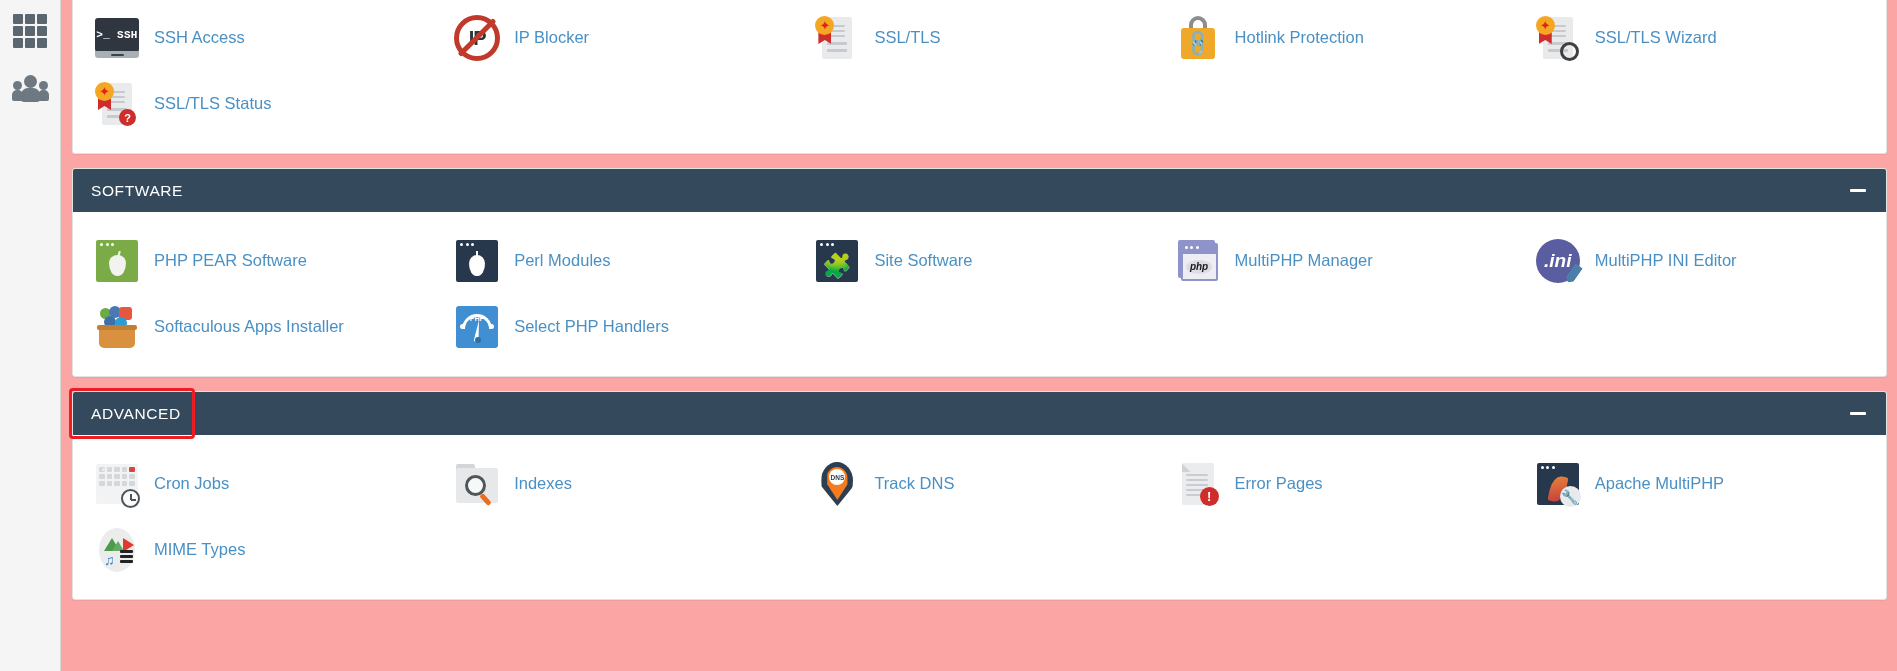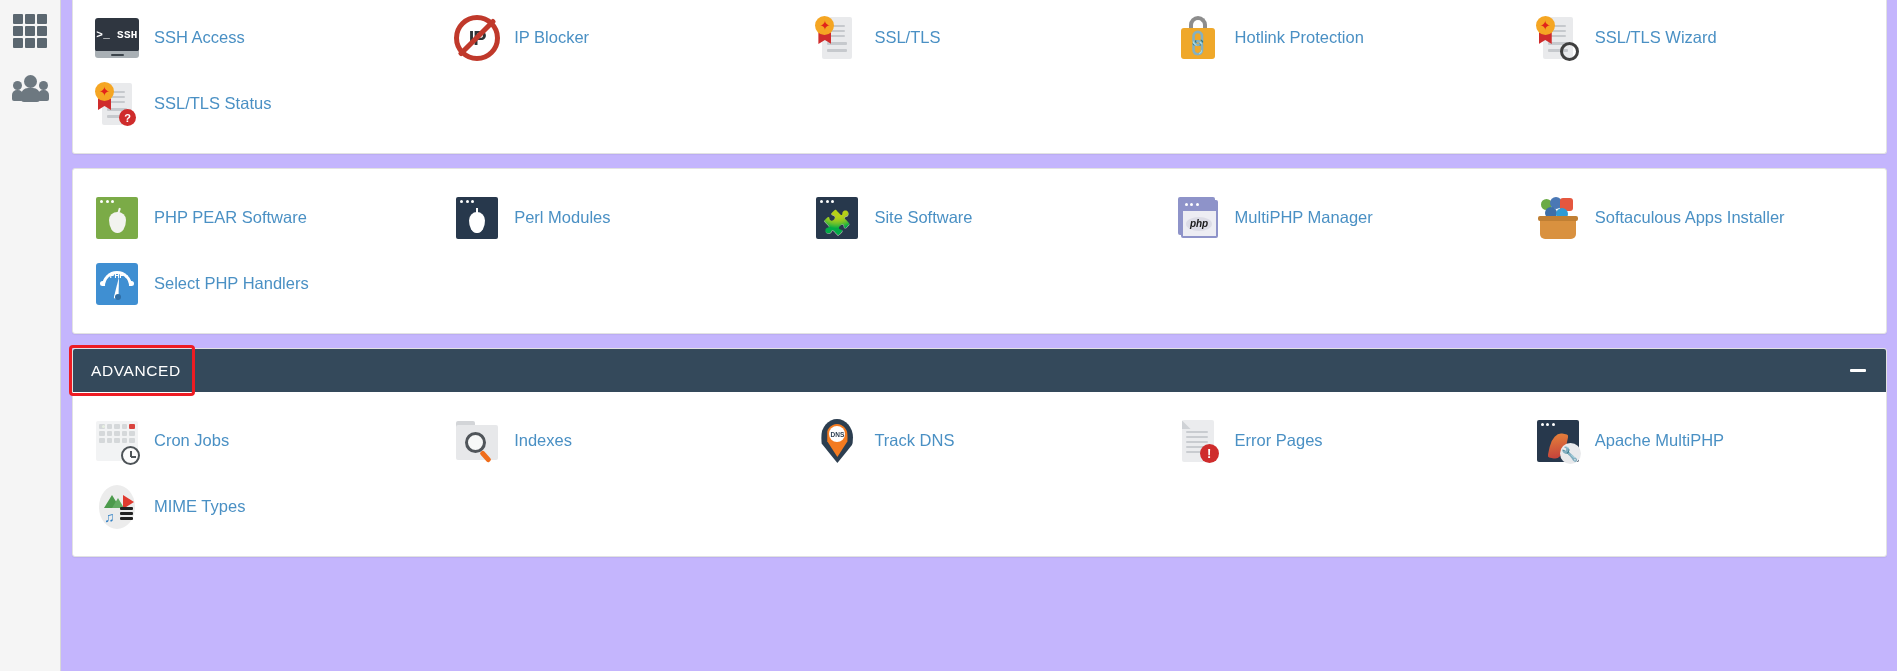--- a/index.html
+++ b/index.html
@@ -7,21 +7,21 @@
     width: 1897px;
     height: 671px;
     overflow: hidden;
     background: #f1f1f1;
     font-family: "Liberation Sans", sans-serif;
   }
   .app {
     display: flex;
     width: 1897px;
     height: 671px;
-    background: #c4b5fd;
+    background: #fca5a5;
   }
 
   
   .sidebar {
     width: 61px;
     min-width: 61px;
     height: 671px;
     background: #f5f5f5;
     border-right: 1px solid #d8d8d8;
     padding-top: 2px;
@@ -403,20 +403,26 @@
           <span class="tile-label">SSL/TLS Status</span>
         </a>
 
         <span class="tile"></span>
         <span class="tile"></span>
         <span class="tile"></span>
       </div>
     </section>
 
     <section class="panel">
+      <div class="panel-head">
+        <span class="panel-title">SOFTWARE</span>
+        <span class="collapse-btn">
+            <span class="dash"></span>
+          </span>
+      </div>
       <div class="panel-body">
 
         <a class="tile">
           <span class="ico">
             <span class="appwin" style="background:#7bab47;">
               <span class="hd">
                   <b></b>
                   <b></b>
                   <b></b>
                 </span>
@@ -471,20 +477,27 @@
                   <b style="width:3px;height:3px;border-radius:50%;background:#fff;display:block;"></b>
                 </span>
               <span class="php-inner">
                   <span class="php-oval">php</span>
                 </span>
             </span>
           </span>
           <span class="tile-label">MultiPHP Manager</span>
         </a>
 
+        <a class="tile">
+          <span class="ico">
+            <span class="ini-circle">.ini</span>
+            <span class="pencil"></span>
+          </span>
+          <span class="tile-label">MultiPHP INI Editor</span>
+        </a>
 
         <a class="tile">
           <span class="ico">
             <span class="sbits">
               <i style="left:0;top:2px;width:11px;height:11px;background:#6aab45;"></i>
               <i style="left:9px;top:0;width:12px;height:12px;background:#4a78b5;"></i>
               <i style="left:19px;top:1px;width:13px;height:13px;background:#e5573f;border-radius:3px;"></i>
               <i style="left:4px;top:10px;width:12px;height:12px;background:#3d6fa8;"></i>
               <i style="left:15px;top:11px;width:12px;height:12px;background:#2f9bd6;"></i>
             </span>

